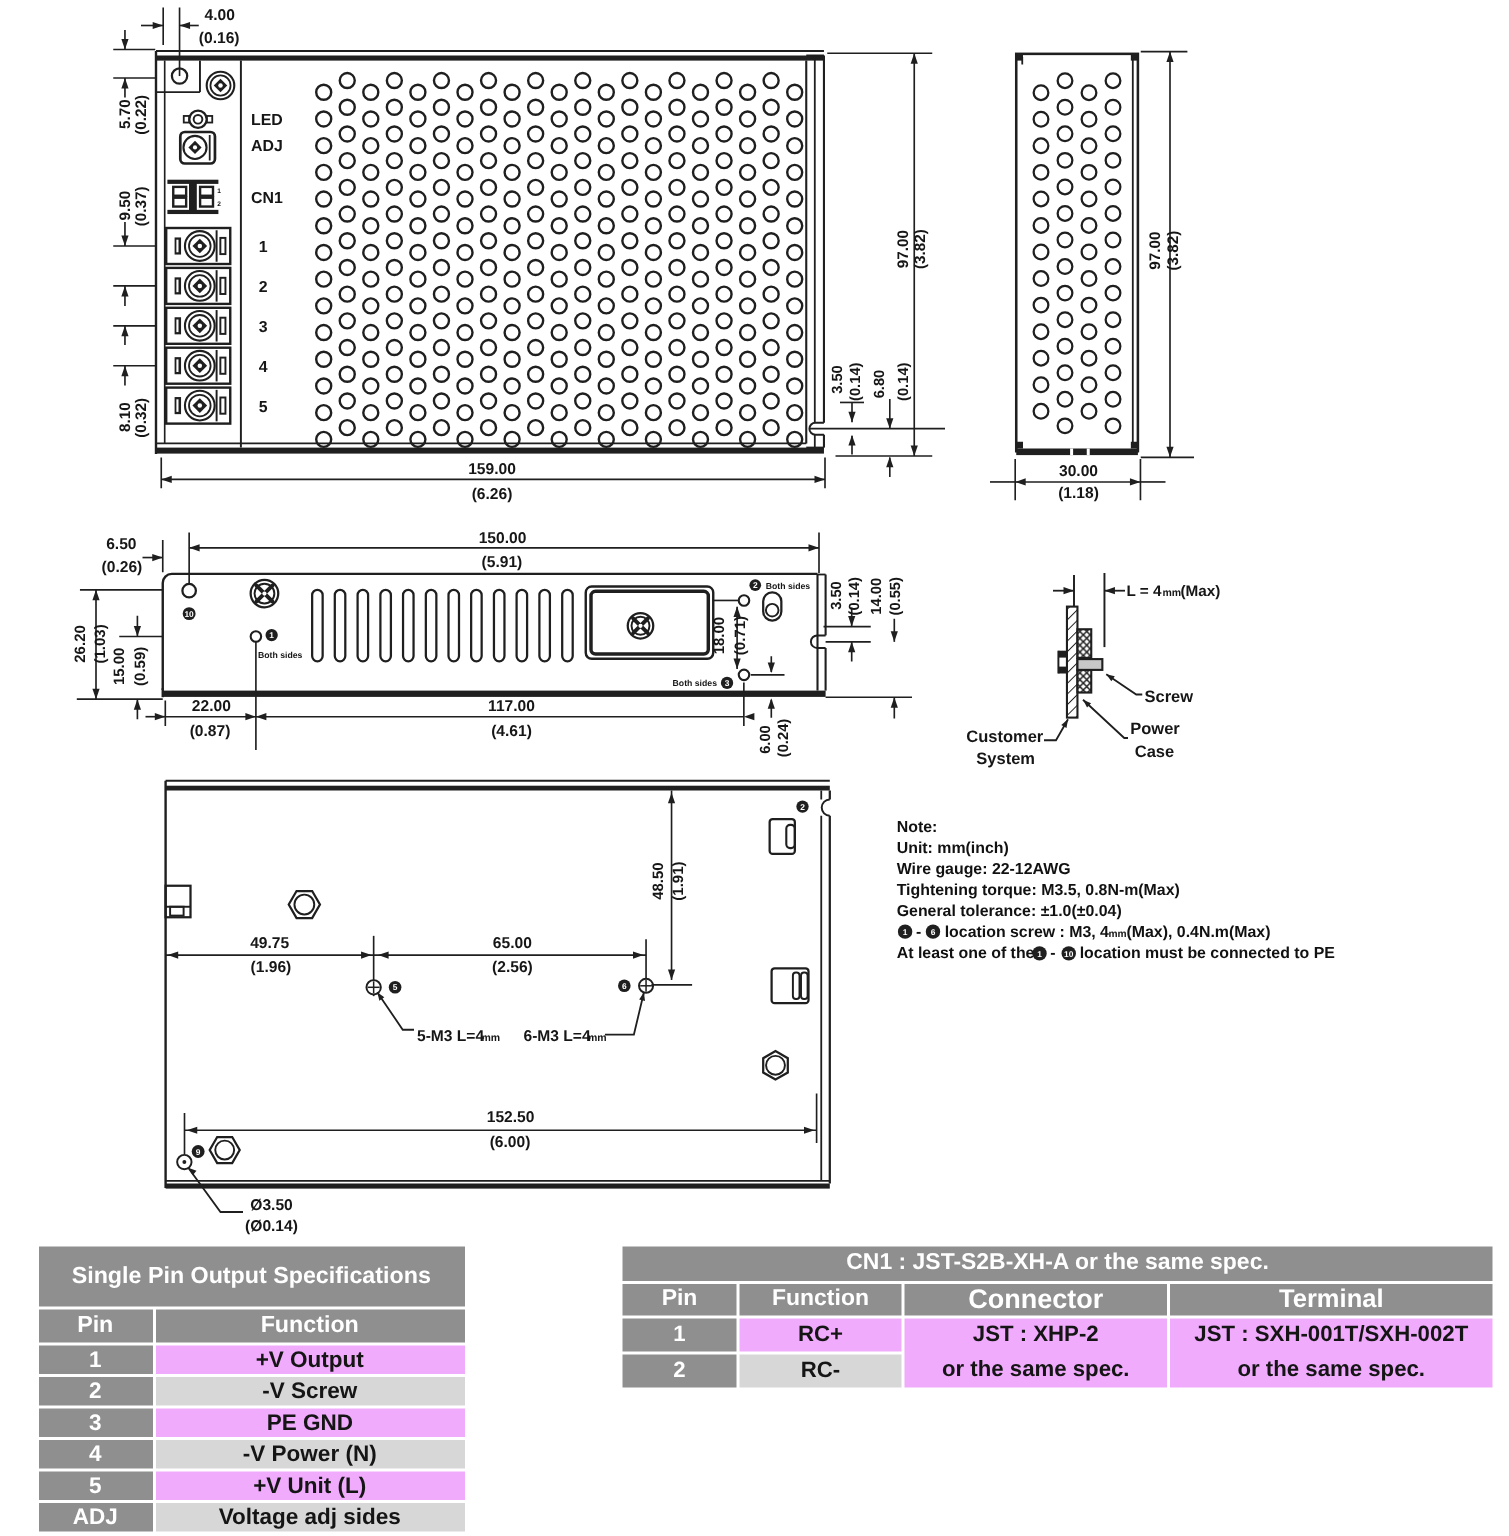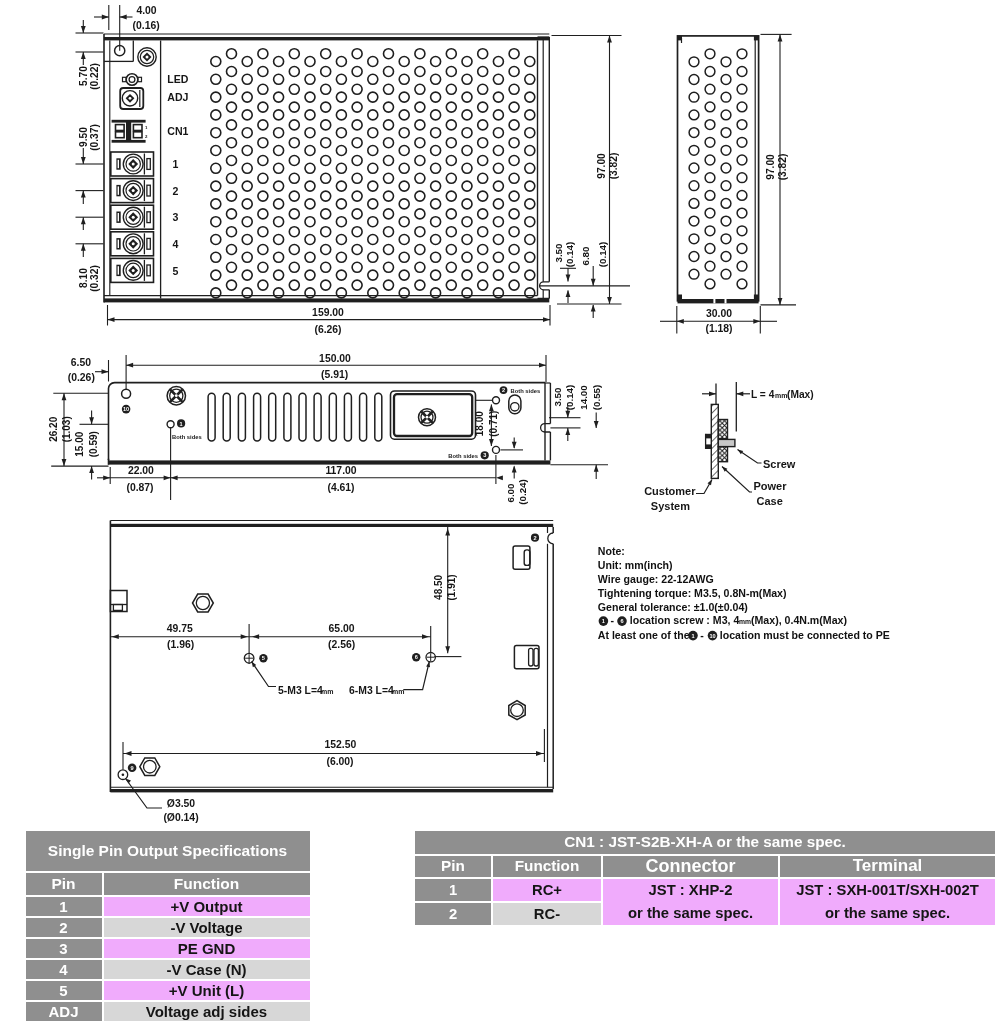--- a/index.html
+++ b/index.html
@@ -1002,29 +1002,29 @@
 <tr>
           <td class="hd" style="height:21.5px; font-size:15.5px;">Pin</td>
           <td class="hd" style="font-size:15.5px;">Function</td>
         </tr>
 <tr>
           <td class="hd" style="height:19.1px;">1</td>
           <td class="lt">+V Output</td>
         </tr>
 <tr>
           <td class="hd" style="height:19.1px;">2</td>
-          <td class="dk">-V Voltage</td>
+          <td class="dk">-V Screw</td>
         </tr>
 <tr>
           <td class="hd" style="height:19.1px;">3</td>
           <td class="lt">PE GND</td>
         </tr>
 <tr>
           <td class="hd" style="height:19.1px;">4</td>
-          <td class="dk">-V Case (N)</td>
+          <td class="dk">-V Power (N)</td>
         </tr>
 <tr>
           <td class="hd" style="height:19.1px;">5</td>
           <td class="lt">+V Unit (L)</td>
         </tr>
 <tr>
           <td class="hd" style="height:19.1px;">ADJ</td>
           <td class="dk">Voltage adj sides</td>
         </tr>
 </tbody>

